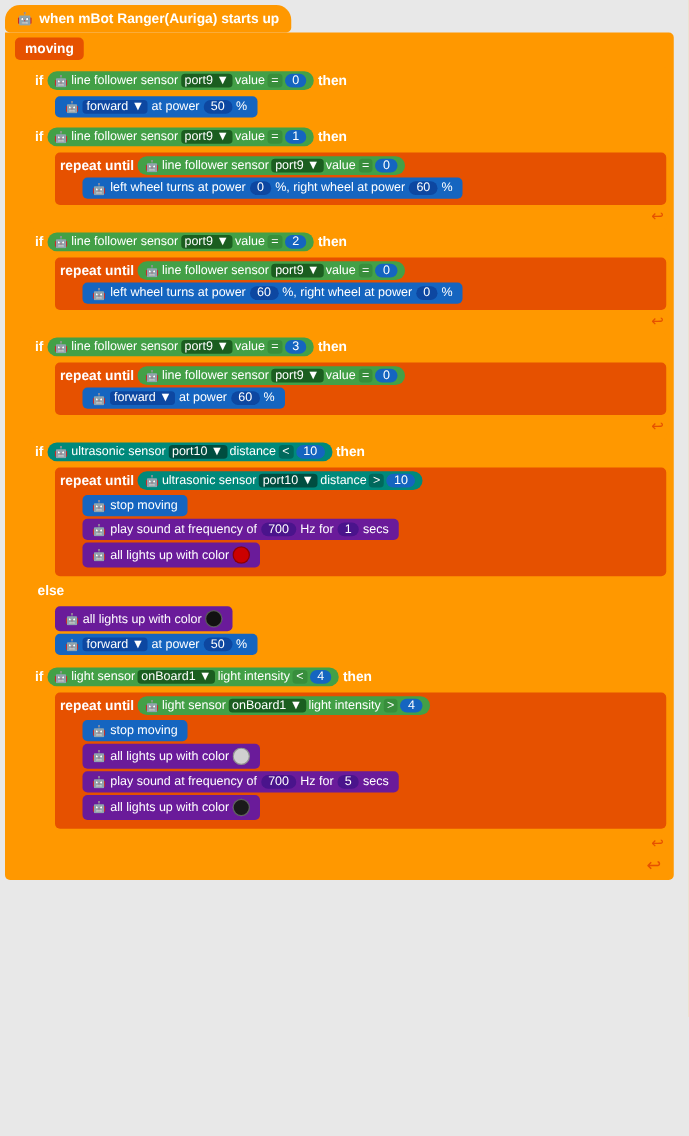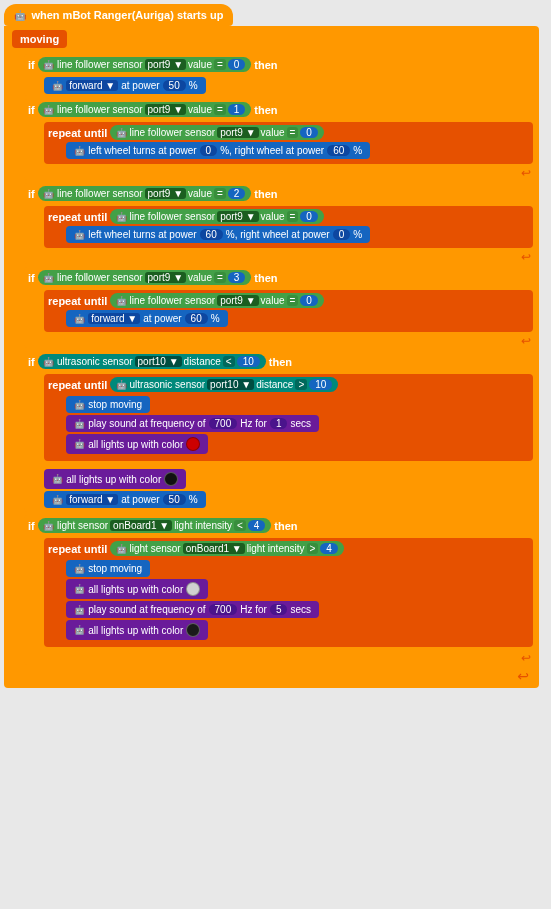--- a/index.html
+++ b/index.html
@@ -228,20 +228,21 @@
                 <div style="background:#6a1b9a; color:white; border-radius:4px; padding:3px 8px; font-size:10px; display:inline-flex; align-items:center; gap:3px;">
                   <span style="font-size:9px;">🤖</span>
                   <span>all lights up with color</span>
                   <span style="width:14px; height:14px; border-radius:50%; background:#cc0000; display:inline-block; border:1px solid rgba(0,0,0,0.3);"></span>
                 </div>
               </div>
             </div>
           </div>
         </div>
 
+        <div style="padding:2px 6px; color:white; font-weight:bold; font-size:11px;">else</div>
         <div style="margin-left:18px; padding:2px;">
           <div style="margin:2px 0;">
             <div style="background:#6a1b9a; color:white; border-radius:4px; padding:3px 8px; font-size:10px; display:inline-flex; align-items:center; gap:3px;">
               <span style="font-size:9px;">🤖</span>
               <span>all lights up with color</span>
               <span style="width:14px; height:14px; border-radius:50%; background:#111111; display:inline-block; border:1px solid rgba(255,255,255,0.3);"></span>
             </div>
           </div>
           <div style="margin:2px 0;">
             <div style="background:#1565c0; color:white; border-radius:4px; padding:3px 8px; font-size:10px; display:inline-flex; align-items:center; gap:3px;">

